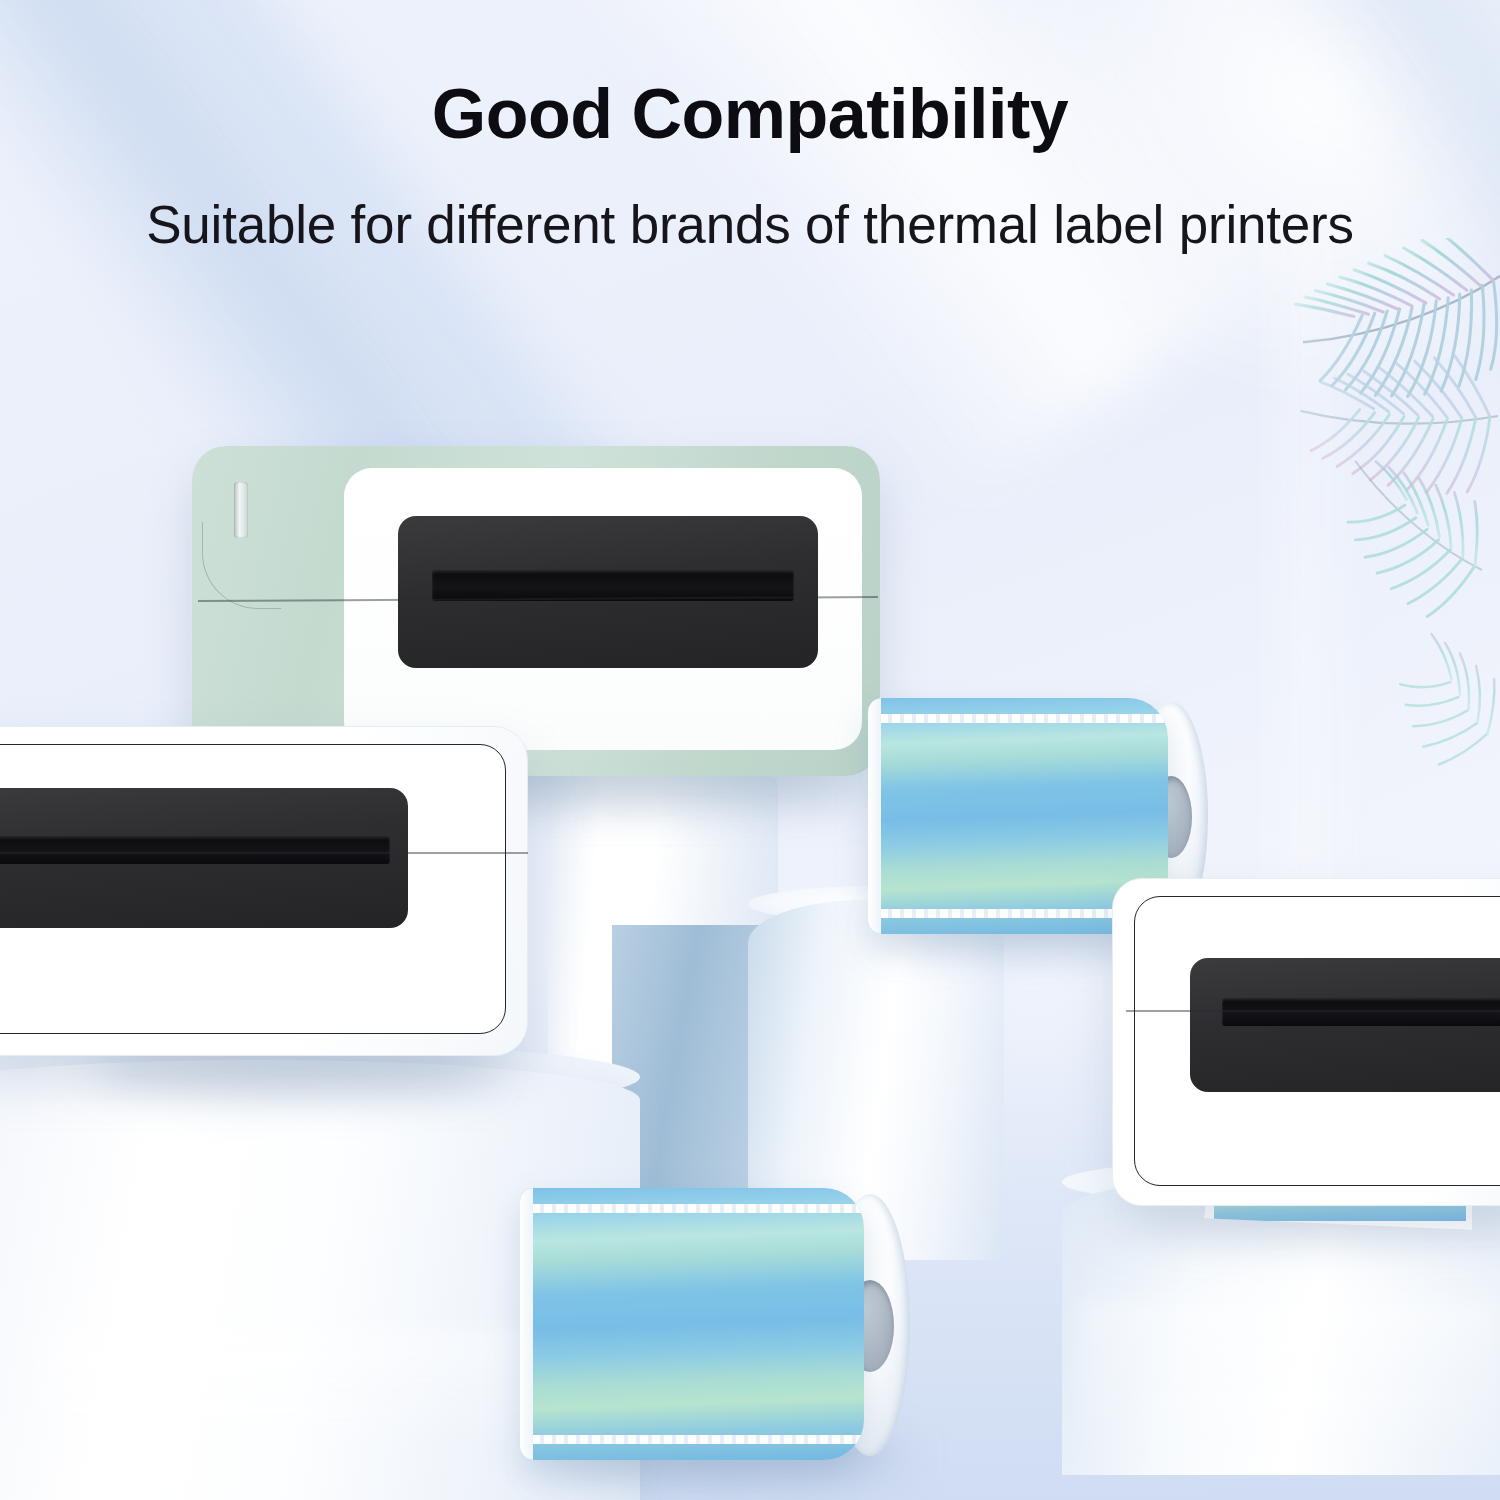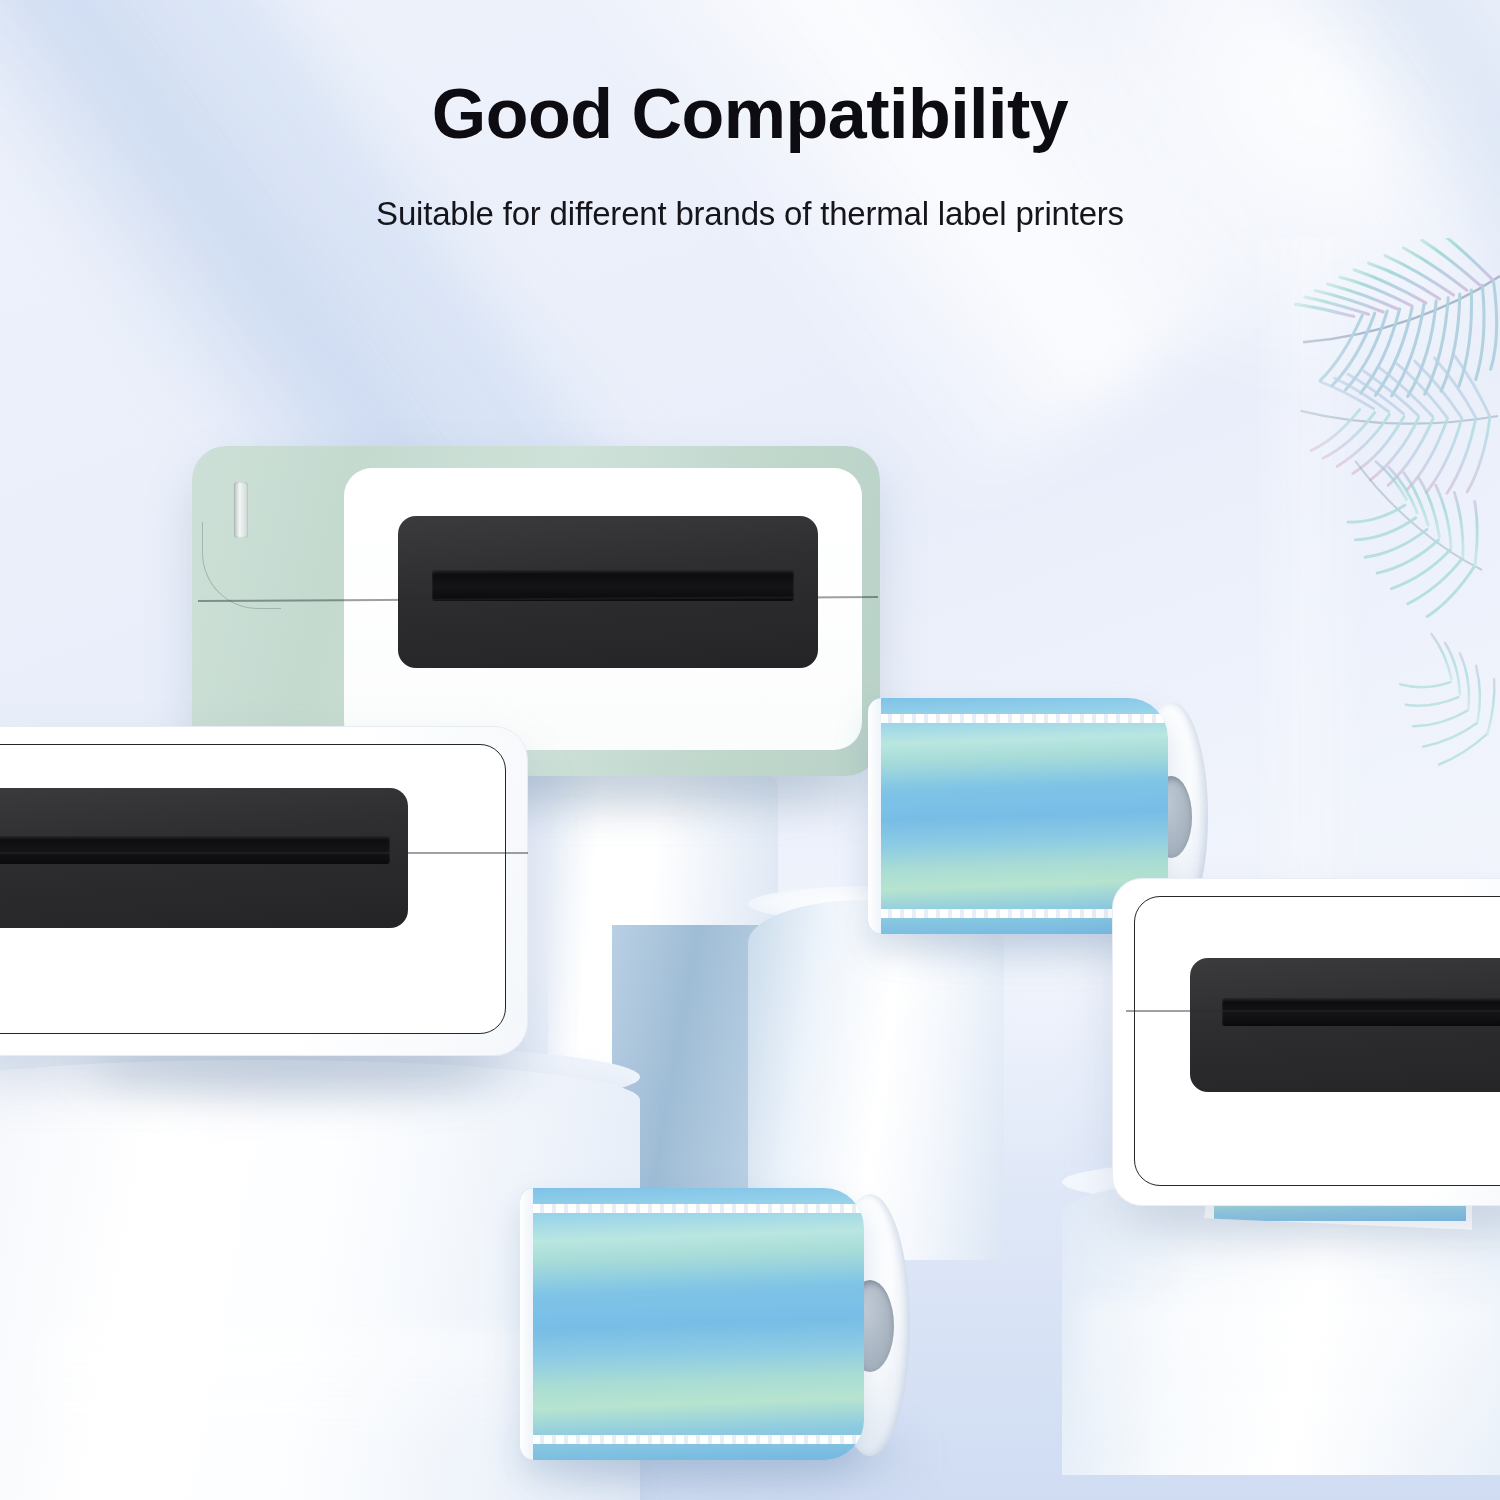--- a/index.html
+++ b/index.html
@@ -32,21 +32,21 @@
     filter:blur(10px);}
 
   
   .head-wrap{position:absolute;left:0;right:0;top:78px;text-align:center;z-index:40;}
   .title{
     font-size:70px;font-weight:bold;color:#0c0c12;letter-spacing:-0.5px;
     line-height:1.05;margin:0;
     text-shadow:0 1px 1px rgba(255,255,255,.6);
   }
   .subtitle{
-    font-size:33px;font-weight:normal;color:#15151b;margin:44px 0 0 0;
+    font-size:53px;font-weight:normal;color:#15151b;margin:44px 0 0 0;
     line-height:1.1;letter-spacing:-0.2px;
   }
 
   
   .floor{position:absolute;left:0;right:0;bottom:0;height:540px;
     background:linear-gradient(180deg,rgba(226,234,248,0) 0%,rgba(219,229,247,.85) 45%,rgba(206,219,242,.95) 100%);}
 
   .podium{position:absolute;border-radius:50% 50% 0 0 / 14% 14% 0 0;}
 
   

